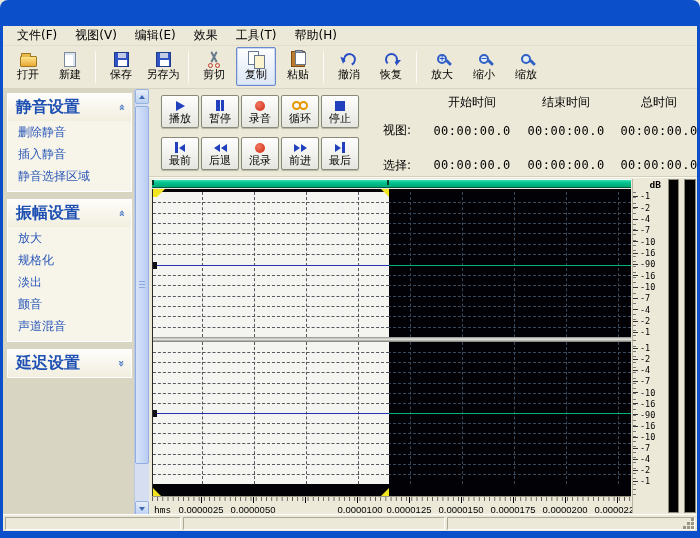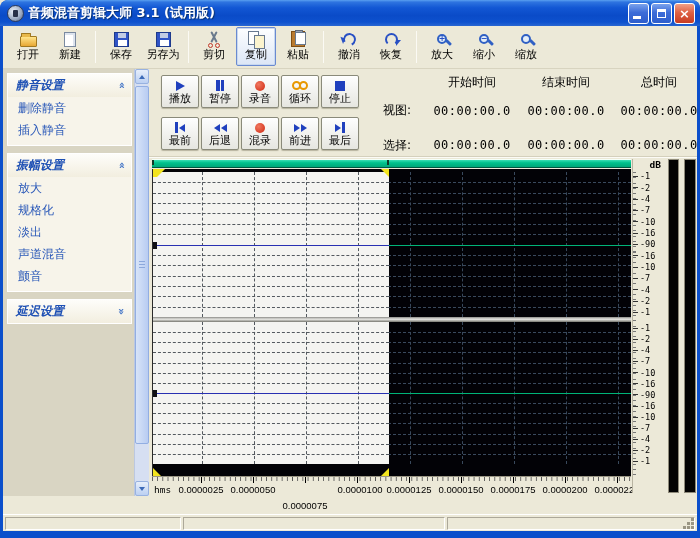--- a/index.html
+++ b/index.html
@@ -85,21 +85,21 @@
     background:#3060C4; transform:rotate(-45deg); border-radius:1px; }
 
   
   .content { display:flex; height:427px; }
   .sidebar { width:146px; background:#D9D5C3; display:flex; }
   .panels { flex:1; padding:4px 2px 0 4px; overflow:hidden; }
   .panel { background:#F7F4EA; border:1px solid #fff; margin-bottom:7px; padding-bottom:4px; }
   .panel.closed { padding-bottom:0; }
   .panel-h { display:flex; align-items:center; justify-content:space-between;
     padding:3px 6px 3px 8px; background:linear-gradient(180deg,#FEFDFA,#F2EEDF); }
-  .panel-h .pt { color:#1E50B4; font-weight:bold; font-size:12px;font-style:italic; }
+  .panel-h .pt { color:#1E50B4; font-weight:bold; font-size:16px; }
   .chev { color:#4878C8; font-weight:bold; font-size:11px; display:inline-block; }
   .chev.up { transform:rotate(-90deg); }
   .chev.down { transform:rotate(90deg); }
   .pitem { color:#2A58B8; font-size:12px; padding:2.5px 4px 2.5px 10px; cursor:default; white-space:nowrap; }
 
   
   .vscroll { width:15px; background:#D6DFF2; border-left:1px solid #BCC8E0; display:flex;
     flex-direction:column; }
   .sarrow { height:15px; background:linear-gradient(180deg,#E6EEFB,#BCD0F2); border:1px solid #98B2E0;
     border-radius:2px; display:flex; align-items:center; justify-content:center; }
@@ -212,37 +212,30 @@
     border-top:1px solid #fff; display:flex; gap:2px; padding:2px 2px 1px 2px; }
   .spanel { border:1px solid; border-color:#ACA899 #FFF #FFF #ACA899; height:13px; }
   .sp1 { width:176px; } .sp2 { width:262px; } .sp3 { flex:1; position:relative; }
   .grip { position:absolute; right:0; bottom:0; width:3px; height:3px; background:#9A9684;
     box-shadow:-4px 0 0 #9A9684, 0 -4px 0 #9A9684, -8px 0 0 #9A9684, 0 -8px 0 #9A9684, -4px -4px 0 #9A9684; }
 </style>
 </head>
 <body>
 
 <div class="window">
-  <div class="titlebar">
-    <span class="app-icon"></span>
-    <span class="titletext">音频混音剪辑大师  3.1  (试用版)</span>
-    <span class="winbtns">
-      <span class="wbtn">
-          <i class="glyph-min"></i>
-        </span>
-      <span class="wbtn">
-          <i class="glyph-max"></i>
-        </span>
-      <span class="wbtn close">
-          <i class="glyph-close">×</i>
-        </span>
-    </span>
-  </div>
 
   <div class="body">
+    <div class="menubar" id="menubar">
+        <div class="menu-item">文件(F)</div>
+        <div class="menu-item">视图(V)</div>
+        <div class="menu-item">编辑(E)</div>
+        <div class="menu-item">效果</div>
+        <div class="menu-item">工具(T)</div>
+        <div class="menu-item">帮助(H)</div>
+      </div>
     <div class="toolbar" id="toolbar">
         <div class="tbtn">
           <span class="ti">
             <span class="i-folder"></span>
           </span>
           <span class="tlabel">打开</span>
         </div>
         <div class="tbtn">
           <span class="ti">
             <span class="i-page"></span>
@@ -321,31 +314,32 @@
     <div class="content">
       <div class="sidebar">
         <div class="panels" id="sidebarPanels">
             <div class="panel">
               <div class="panel-h">
                 <span class="pt">静音设置</span>
                 <span class="chev up">»</span>
               </div>
               <div class="pitem">删除静音</div>
               <div class="pitem">插入静音</div>
+              <div class="pitem">静音选择区域</div>
             </div>
             <div class="panel">
               <div class="panel-h">
                 <span class="pt">振幅设置</span>
                 <span class="chev up">»</span>
               </div>
               <div class="pitem">放大</div>
               <div class="pitem">规格化</div>
               <div class="pitem">淡出</div>
+              <div class="pitem">颤音</div>
               <div class="pitem">声道混音</div>
-              <div class="pitem">颤音</div>
             </div>
             <div class="panel closed">
               <div class="panel-h">
                 <span class="pt">延迟设置</span>
                 <span class="chev down">»</span>
               </div>
             </div>
           </div>
         <div class="vscroll">
           <span class="sarrow up">

